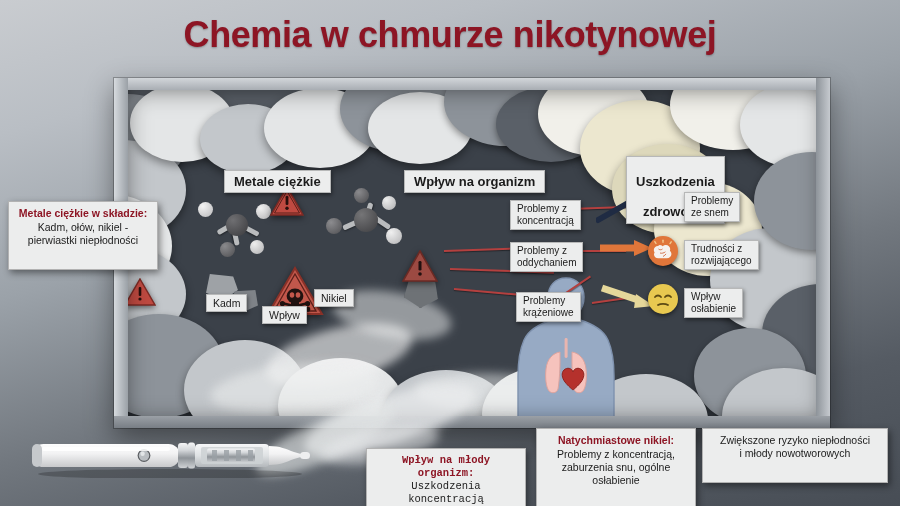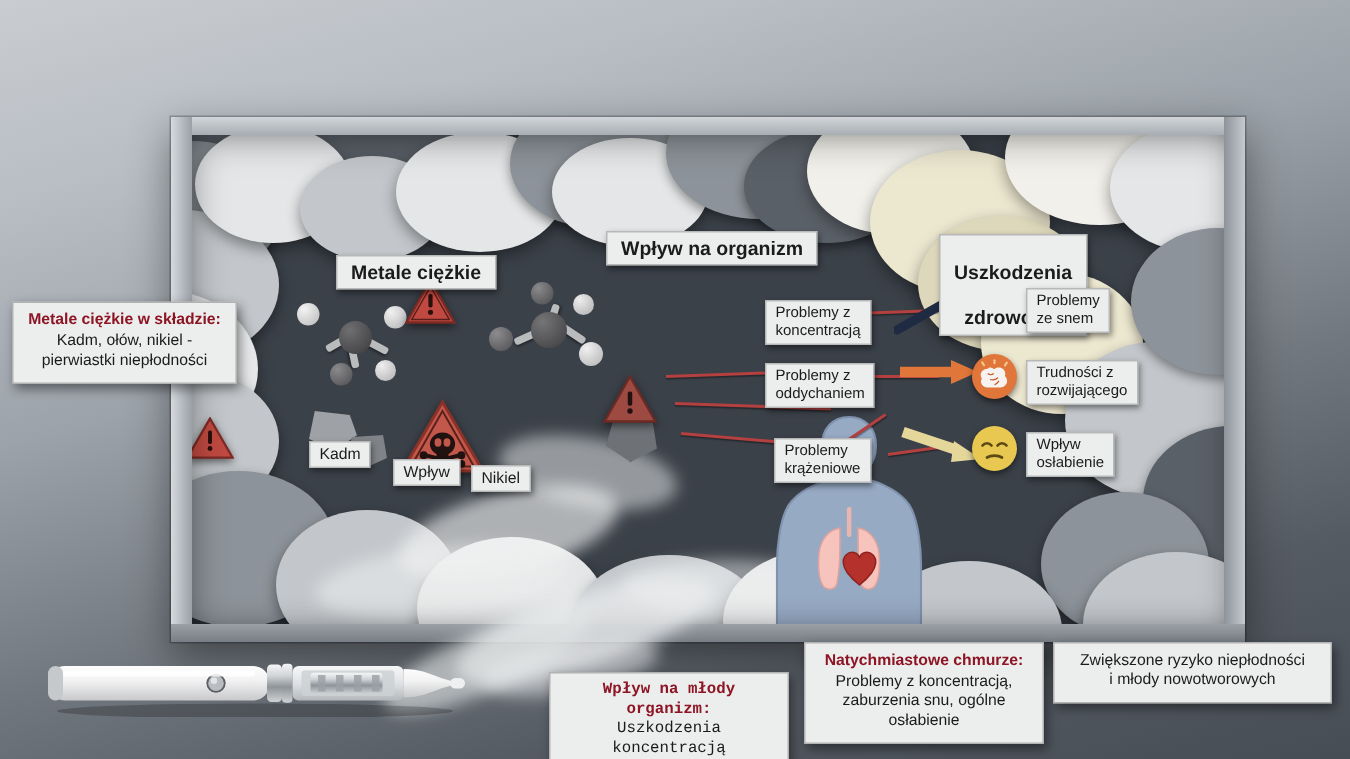--- a/index.html
+++ b/index.html
@@ -71,21 +71,21 @@
   .chip-head { font-weight: bold; font-size: 13px; padding: 3px 9px; }
   .chip-sm { font-size: 10px; }
   .chip-xs { font-size: 10.5px; }
 
   
   .callout {
     position: absolute;
     background: #eceded;
     border: 1px solid rgba(120,120,120,0.5);
     box-shadow: 2px 3px 7px rgba(0,0,0,0.45);
-    padding: 5px 8px 8px;
+    padding: 5px 8px 22px;
     text-align: center;
   }
   .callout .ct {
     display: block; font-weight: bold; font-size: 10.5px;
     color: #8d1524; margin-bottom: 1px; line-height: 1.2;
   }
   .callout .cb {
     display: block; font-size: 10.5px; color: #1b1b1b;
     line-height: 1.25; white-space: pre-line;
   }
@@ -114,20 +114,21 @@
                box-shadow: 0 2px 4px rgba(0,0,0,0.5); }
 
   
   #vape { position: absolute; left: 28px; top: 436px; width: 284px; height: 42px; }
 </style>
 </head>
 <body>
 
 <div id="stage">
 
+  <div id="title">Chemia w chmurze nikotynowej</div>
 
   <div id="frame">
 
     <div class="cloud cl-dark" style="left:-30px;  top:-22px; width:130px; height:96px;"></div>
     <div class="cloud cl-dark" style="left:54px;   top:-34px; width:150px; height:104px;"></div>
     <div class="cloud cl-mid" style="left:-46px;  top:16px;  width:120px; height:92px;"></div>
     <div class="cloud cl-lite" style="left:-56px;  top:62px;  width:128px; height:100px;"></div>
     <div class="cloud cl-white" style="left:-66px;  top:116px; width:124px; height:104px;"></div>
     <div class="cloud cl-lite" style="left:-40px;  top:170px; width:112px; height:92px;"></div>
     <div class="cloud cl-white" style="left:16px;   top:6px;   width:104px; height:78px;"></div>
@@ -293,29 +294,29 @@
     </div>
     <div class="cons-icon" style="left:534px; top:206px; background:#e8c850;">
       <svg width="30" height="30" viewBox="0 0 30 30">
         <path d="M7 13c1.6-2 4.4-2 6 0" stroke="#5c4a14" stroke-width="1.8" fill="none" stroke-linecap="round"></path>
         <path d="M17 13c1.6-2 4.4-2 6 0" stroke="#5c4a14" stroke-width="1.8" fill="none" stroke-linecap="round"></path>
         <path d="M10 21c2.6-1.6 7.4-1.6 10 0" stroke="#5c4a14" stroke-width="1.8" fill="none" stroke-linecap="round"></path>
       </svg>
     </div>
 
     <div class="chip chip-head" style="left:110px; top:92px;">Metale ciężkie</div>
-    <div class="chip chip-head" style="left:290px; top:76px;">Wpływ na organizm</div>
+    <div class="chip chip-head" style="left:290px; top:92px;">Wpływ na organizm</div>
     <div class="chip chip-head" style="left:512px; top:78px; text-align:center; line-height:1.15;">
       <span>Uszkodzenia</span><br>
       <span>zdrowotne</span>
     </div>
 
     <div class="chip chip-xs" style="left:92px;  top:216px;">Kadm</div>
     <div class="chip chip-xs" style="left:148px; top:228px;">Wpływ</div>
-    <div class="chip chip-xs" style="left:200px; top:232px;">Nikiel</div>
+    <div class="chip chip-xs" style="left:200px; top:211px;">Nikiel</div>
 
     <div class="chip chip-sm" style="left:396px; top:122px;">Problemy z
 koncentracją</div>
     <div class="chip chip-sm" style="left:396px; top:164px;">Problemy z
 oddychaniem</div>
     <div class="chip chip-sm" style="left:402px; top:214px;">Problemy
 krążeniowe</div>
 
     <div class="chip chip-sm" style="left:570px; top:114px;">Problemy
 ze snem</div>
@@ -340,21 +341,21 @@
     <span class="cb">Kadm, ołów, nikiel -
 pierwiastki niepłodności</span>
   </div>
 
   <div class="callout" style="left:366px; top:448px; width:160px;font-family:Liberation Mono, monospace;">
     <span class="ct">Wpływ na młody organizm:</span>
     <span class="cb">Uszkodzenia koncentracją
 się układu nerwowego</span>
   </div>
   <div class="callout" style="left:536px; top:428px; width:160px;">
-    <span class="ct">Natychmiastowe chmurze:</span>
+    <span class="ct">Natychmiastowe nikiel:</span>
     <span class="cb">Problemy z koncentracją,
 zaburzenia snu, ogólne
 osłabienie</span>
   </div>
   <div class="callout" style="left:702px; top:428px; width:186px;">
     <span class="cb">Zwiększone ryzyko niepłodności
 i młody nowotworowych</span>
   </div>
 
   <div id="vape">

